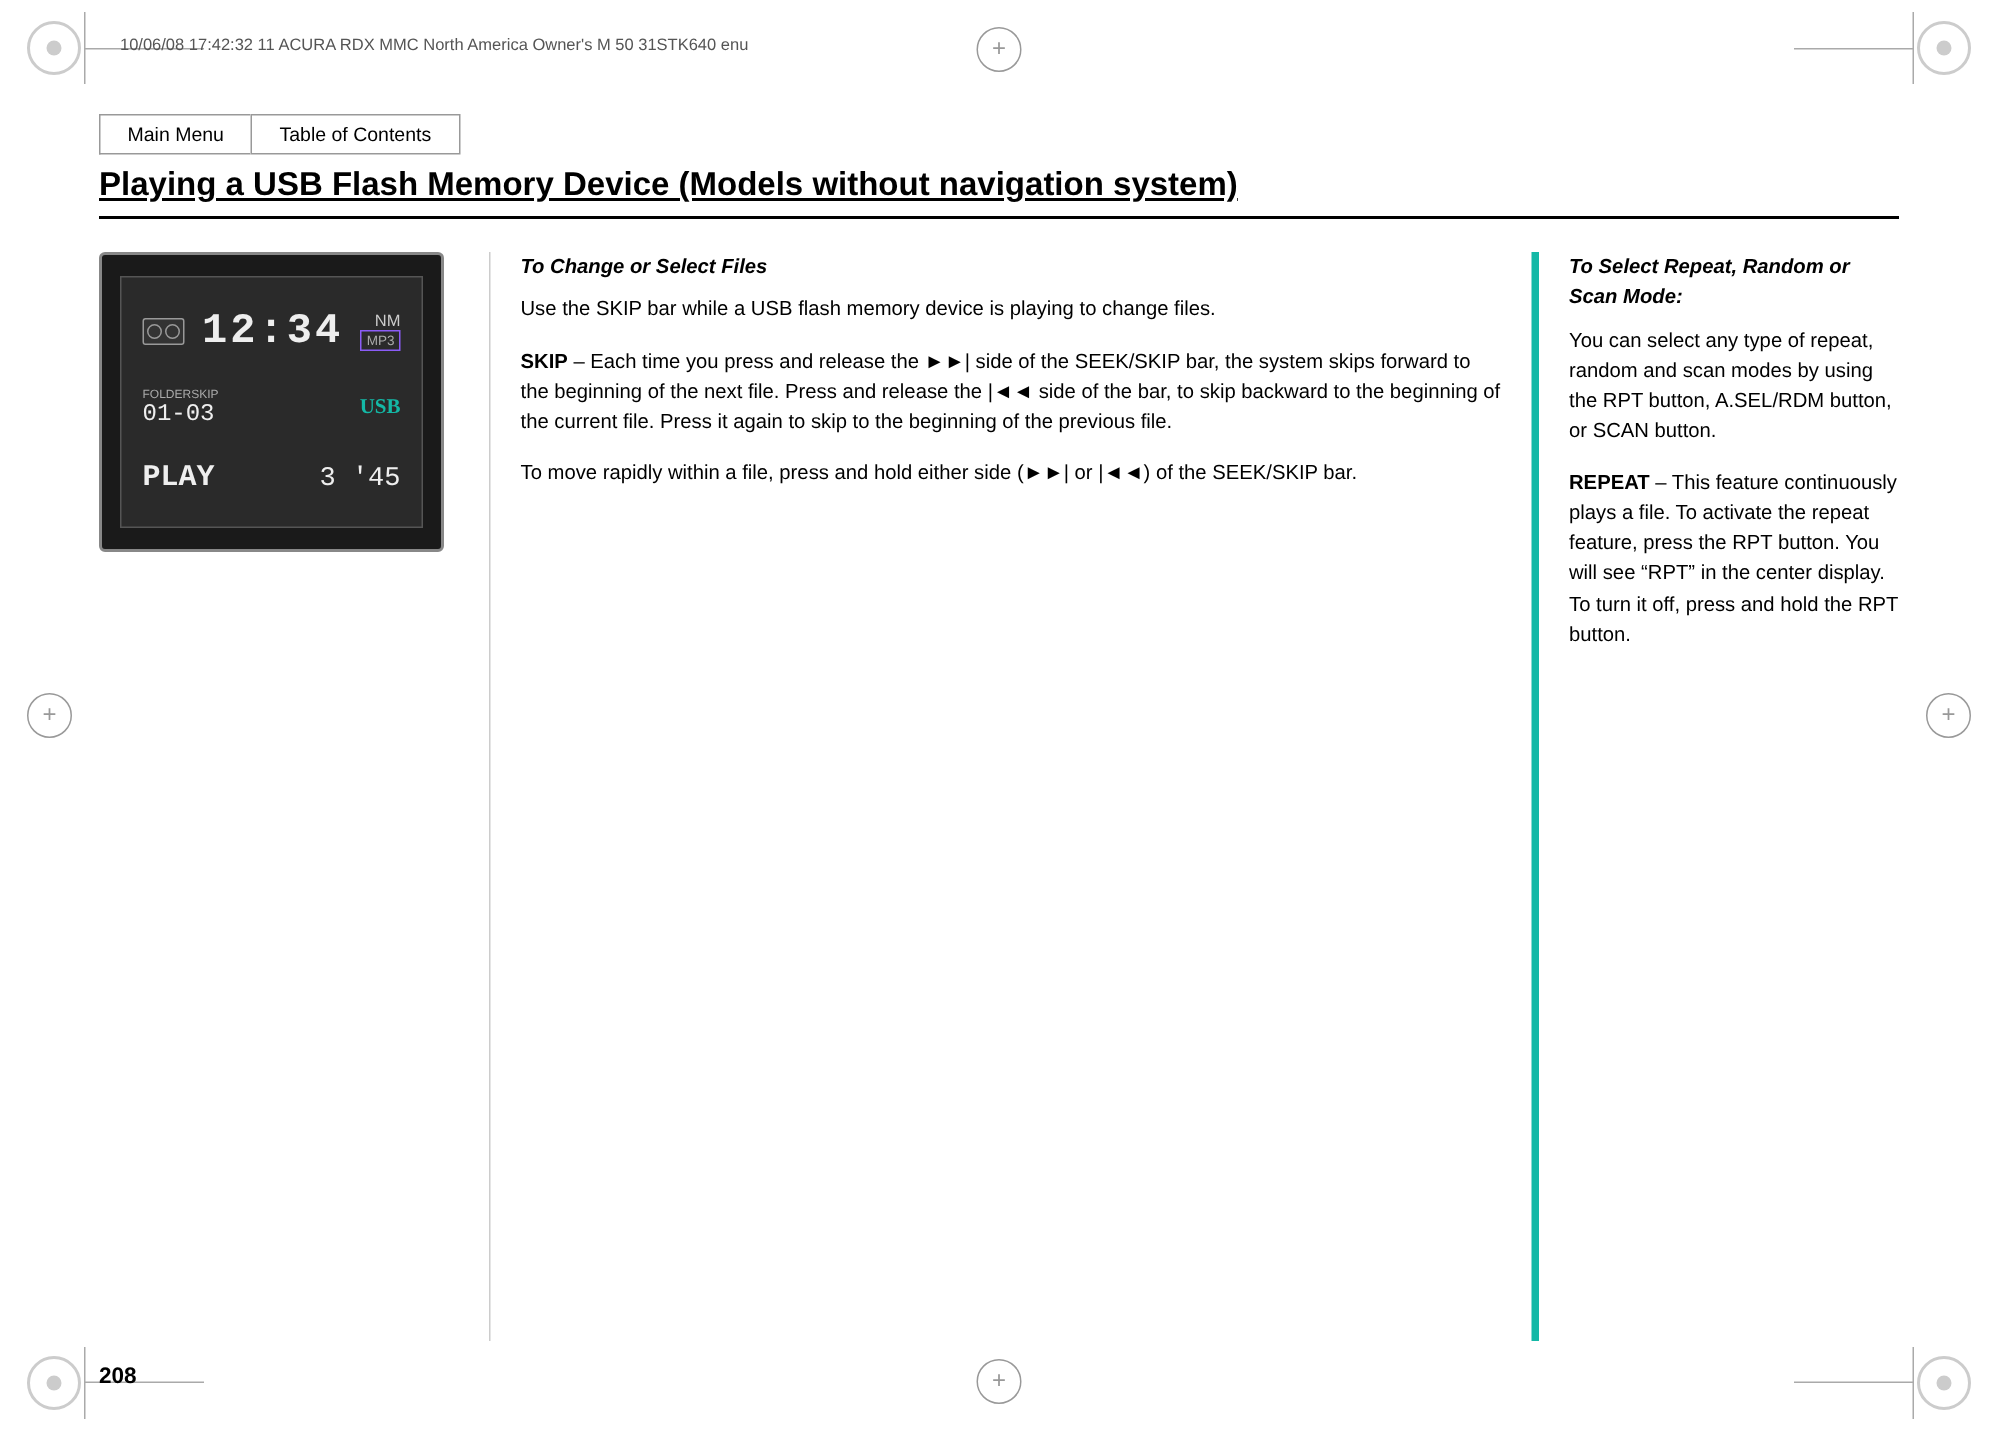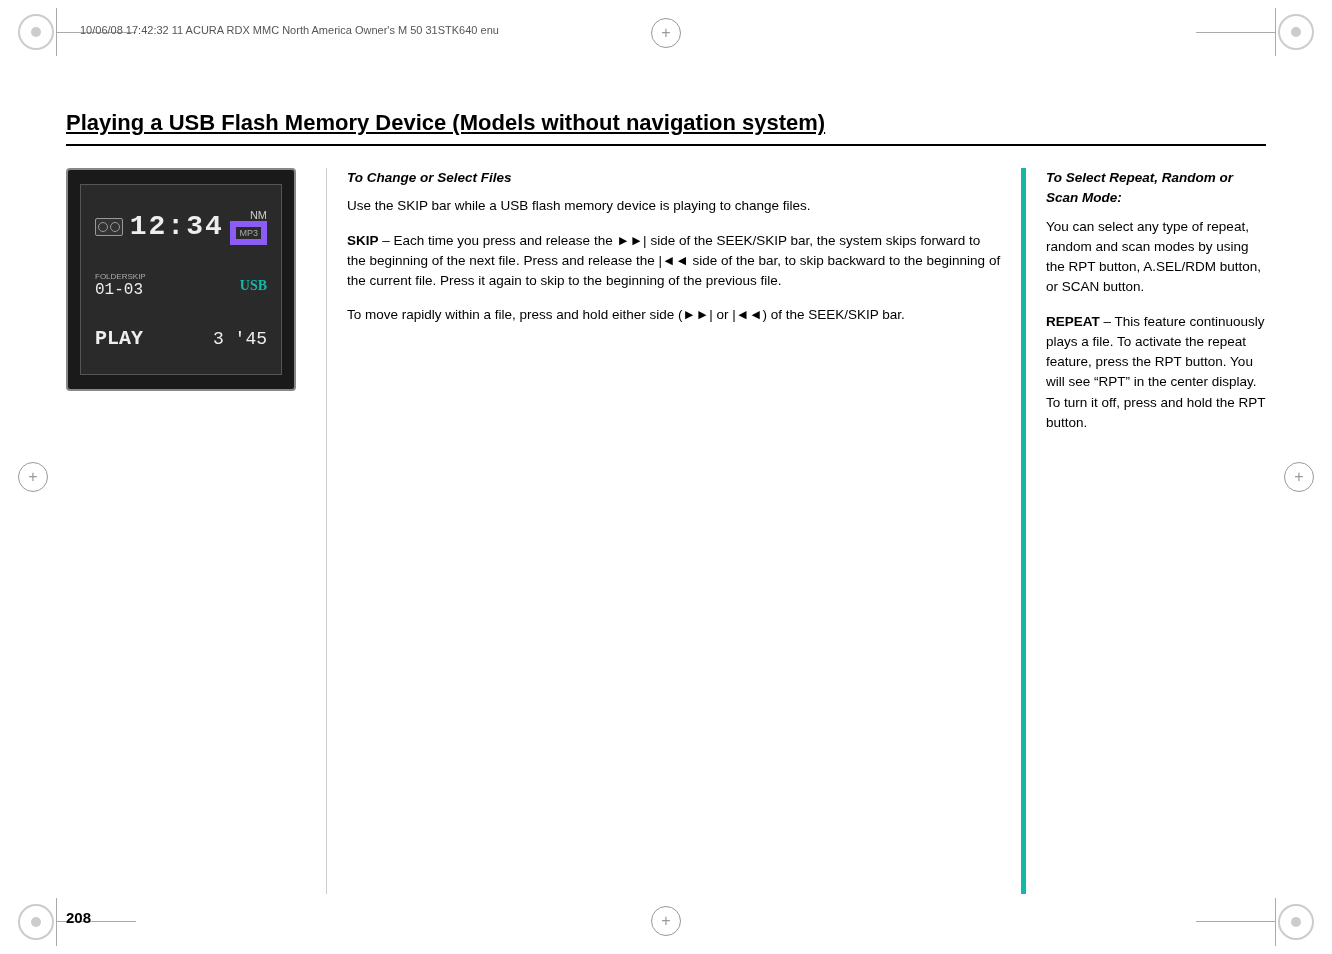--- a/index.html
+++ b/index.html
@@ -248,21 +248,21 @@
     
     .left-column {
       width: 260px;
       flex-shrink: 0;
       padding-right: 20px;
     }
 
     
     .radio-display {
       width: 230px;
-      height: 223px;
+      height: 200px;
       background: #1a1a1a;
       border: 2px solid #888;
       border-radius: 4px;
       padding: 14px 12px;
       margin-bottom: 16px;
       position: relative;
     }
 
     .radio-display-inner {
       background: #2a2a2a;
@@ -320,21 +320,21 @@
 
     .radio-nm {
       font-size: 11px;
       color: #ccc;
       font-weight: normal;
     }
 
     .radio-mp3 {
       font-size: 9px;
       color: #aaa;
-      border: 6px solid #8b5cf6;
+      border: 1px solid #8b5cf6;
       padding: 1px 3px;
     }
 
     .radio-row2 {
       display: flex;
       justify-content: space-between;
       align-items: center;
     }
 
     .radio-folder-track {
@@ -521,20 +521,24 @@
   <div class="h-line-top-right"></div>
   <div class="v-line-top-left"></div>
   <div class="v-line-top-right"></div>
   <div class="h-line-bottom-left"></div>
   <div class="h-line-bottom-right"></div>
   <div class="v-line-bottom-left"></div>
   <div class="v-line-bottom-right"></div>
 
   <div class="header-filename">10/06/08 17:42:32    11 ACURA RDX MMC North America Owner's M 50 31STK640 enu</div>
 
+  <div class="nav-buttons">
+    <button class="nav-btn nav-btn-main">Main Menu</button>
+    <button class="nav-btn nav-btn-toc">Table of Contents</button>
+  </div>
 
   <div class="page-title">Playing a USB Flash Memory Device (Models without navigation system)</div>
 
   <div class="content-area">
 
     <div class="left-column">
 
       <div class="radio-display">
         <div class="radio-display-inner">
           <div class="radio-row1">

